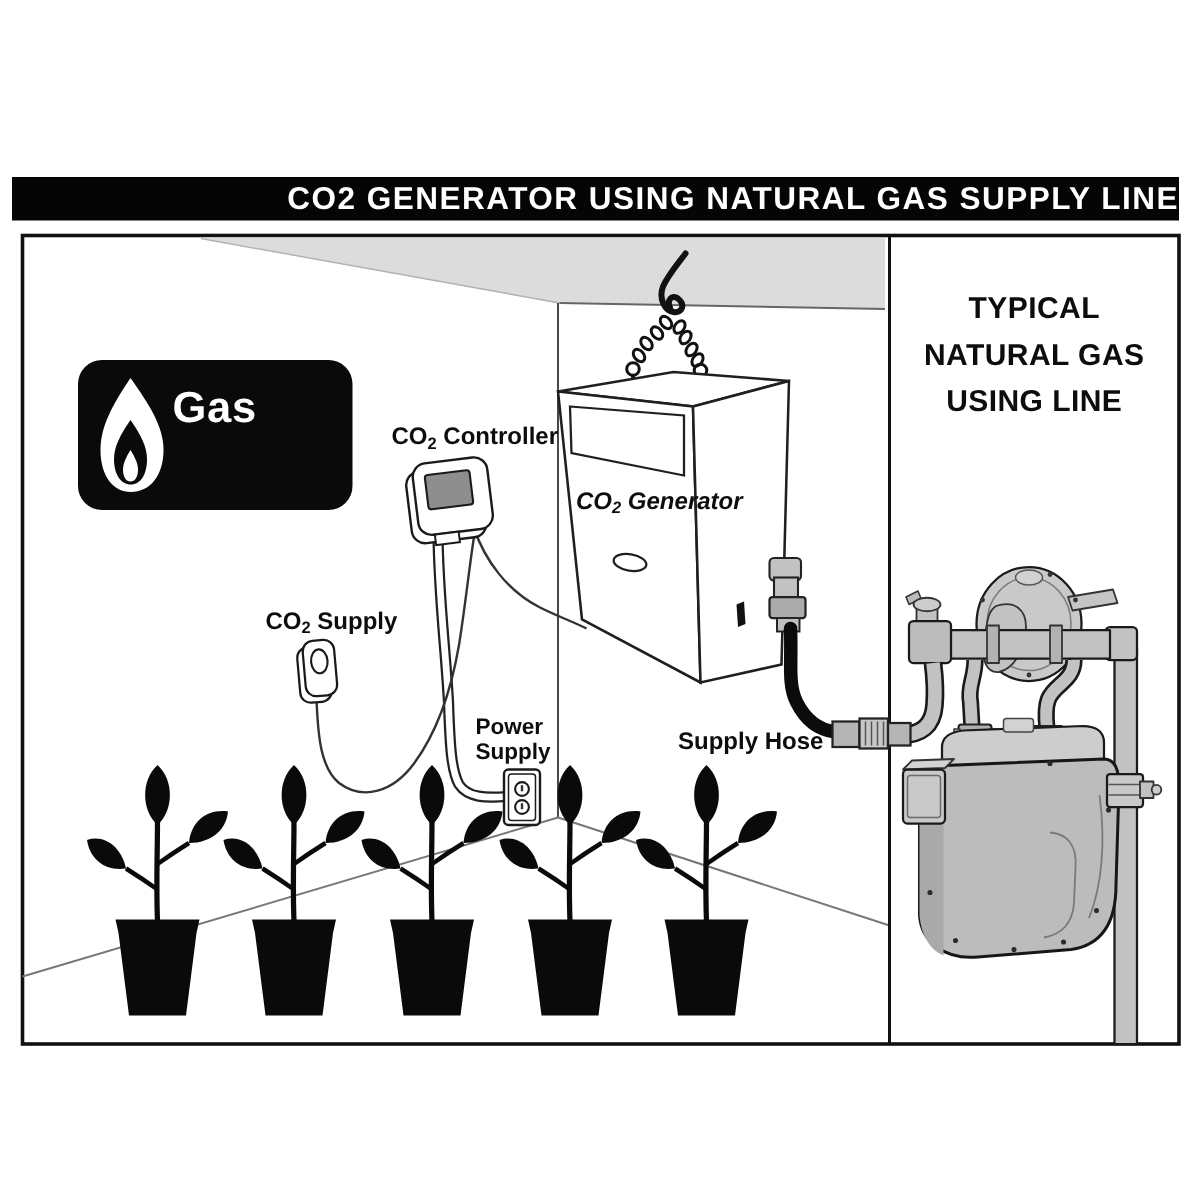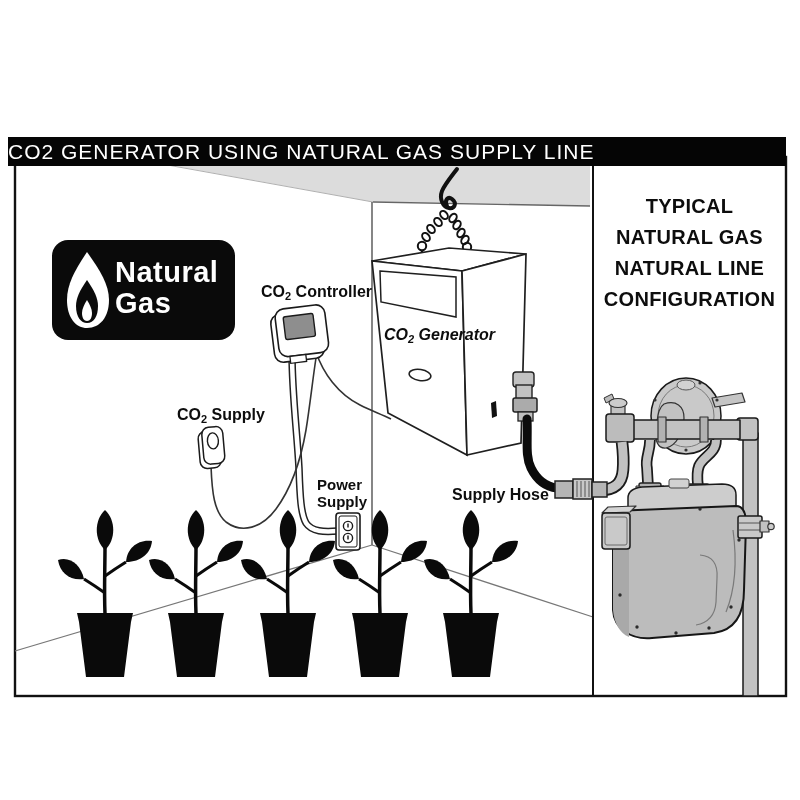--- a/index.html
+++ b/index.html
@@ -1,22 +1,21 @@
 <!DOCTYPE html>
 <html><head>
 <meta charset="utf-8">
 <style>
   html,body{margin:0;padding:0;background:#ffffff;}
   body{width:800px;height:800px;position:relative;font-family:"Liberation Sans", sans-serif;overflow:hidden;}
   .abs{position:absolute;}
   #title-bar{
     left:8px;top:118px;width:778px;height:29px;background:#050505;color:#ffffff;
-    font-size:21px;line-height:29px;font-weight:400;text-align:left;letter-spacing:1px;
+    font-size:21px;line-height:29px;font-weight:700;text-align:right;letter-spacing:1px;
     white-space:nowrap;
-    margin-top:19px;
   }
   #diagram-svg{left:0;top:0;width:800px;height:800px;}
   .label{color:#0d0d0d;font-weight:700;font-size:16px;white-space:nowrap;}
   .co2sub{font-size:11px;vertical-align:-3px;font-weight:700;}
   #power-supply-label{left:317px;top:476px;width:68px;text-align:left;font-size:15px;line-height:17px;}
   #controller-label{left:261px;top:283px;}
   #monitor-label{left:177px;top:406px;}
   #generator-label{left:384px;top:326px;font-style:italic;}
   #supply-hose-label{left:452px;top:486px;text-align:right;}
   #gas-badge{left:52px;top:240px;width:183px;height:100px;background:#0a0a0a;border-radius:16px;}
@@ -212,36 +211,34 @@
   <span>CO2 GENERATOR USING NATURAL GAS SUPPLY LINE</span>
 </div>
 
 <div id="gas-badge" class="abs">
   <svg class="flame" width="48" height="80" viewBox="0 0 48 80">
     <path d="M22,2 C10,20 2,34 2,50 C2,68 11,78 22,78 C35,78 44,67 44,50 C44,34 34,19 22,2 Z" fill="#ffffff"></path>
     <path d="M22,30 C15,40 11,48 11,56 C11,67 16,73 22,73 C29,73 33,66 33,56 C33,48 29,40 22,30 Z" fill="#0a0a0a"></path>
     <path d="M22,50 C19,55 17,59 17,63 C17,68 19,71 22,71 C25,71 27,68 27,63 C27,59 25,55 22,50 Z" fill="#ffffff"></path>
   </svg>
   <div class="badge-text">
-    <div>Natural</div>
     <div>Gas</div>
   </div>
 </div>
 
 <div id="controller-label" class="abs label"><span>CO</span><span class="co2sub">2</span><span> Controller</span></div>
 
 <div id="monitor-label" class="abs label"><span>CO</span><span class="co2sub">2</span><span> Supply</span></div>
 
 <div id="generator-label" class="abs label"><span>CO</span><span class="co2sub">2</span><span> Generator</span></div>
 
 <div id="power-supply-label" class="abs label">
   <div>Power</div>
   <div>Supply</div>
 </div>
 
 <div id="supply-hose-label" class="abs label">Supply Hose</div>
 
 <div id="right-heading" class="abs">
   <div>TYPICAL</div>
   <div>NATURAL GAS</div>
-  <div>NATURAL LINE</div>
-  <div>CONFIGURATION</div>
+  <div>USING LINE</div>
 </div>
 
 </body></html>

